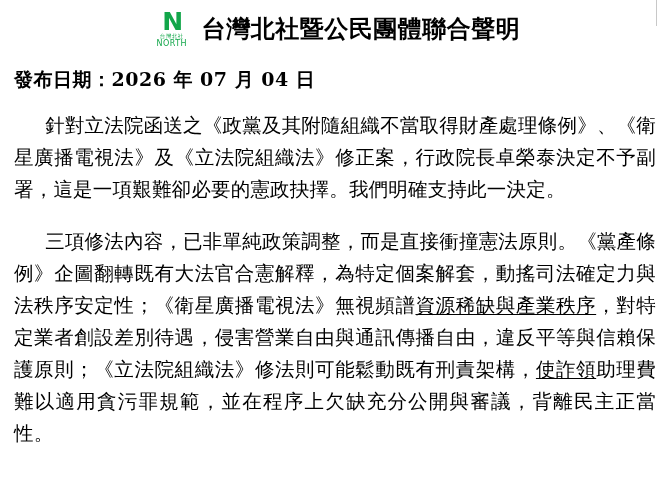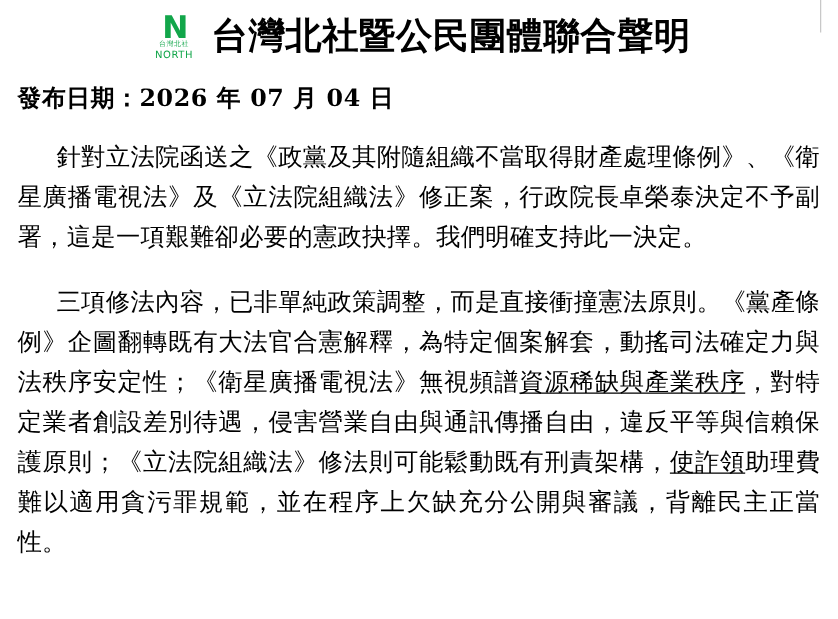--- a/index.html
+++ b/index.html
@@ -74,21 +74,21 @@
     text-align: center;
     font-size: 8px;
     line-height: 9px;
     color: #12a64a;
     font-family: "DejaVu Sans", "Liberation Sans", sans-serif;
     font-weight: normal;
     letter-spacing: 0.5px;
   }
 
   .doc-title {
-    font-size: 29px;
+    font-size: 24px;
     font-weight: bold;
     letter-spacing: 0.5px;
     white-space: nowrap;
   }
 
   
   .meta {
     margin-top: 14px;
     font-size: 19px;
     font-weight: bold;

